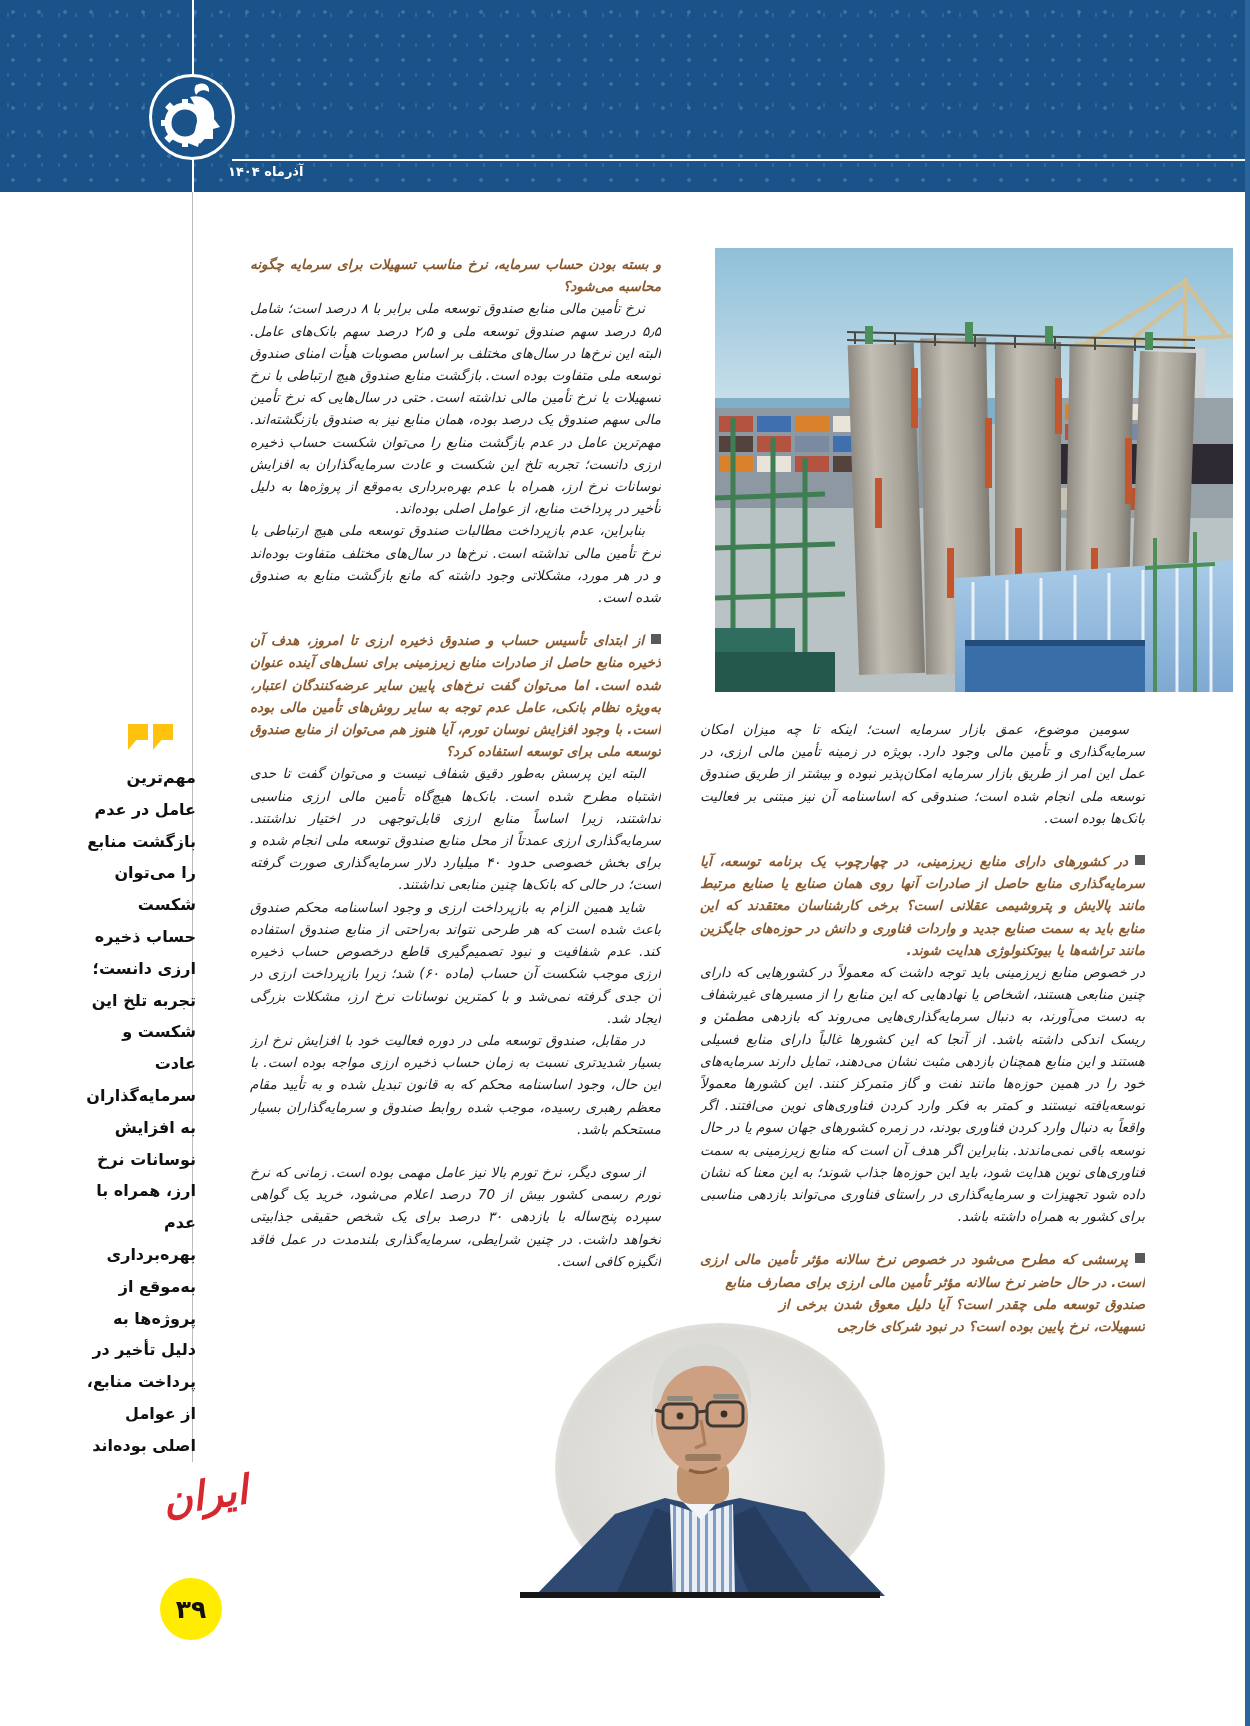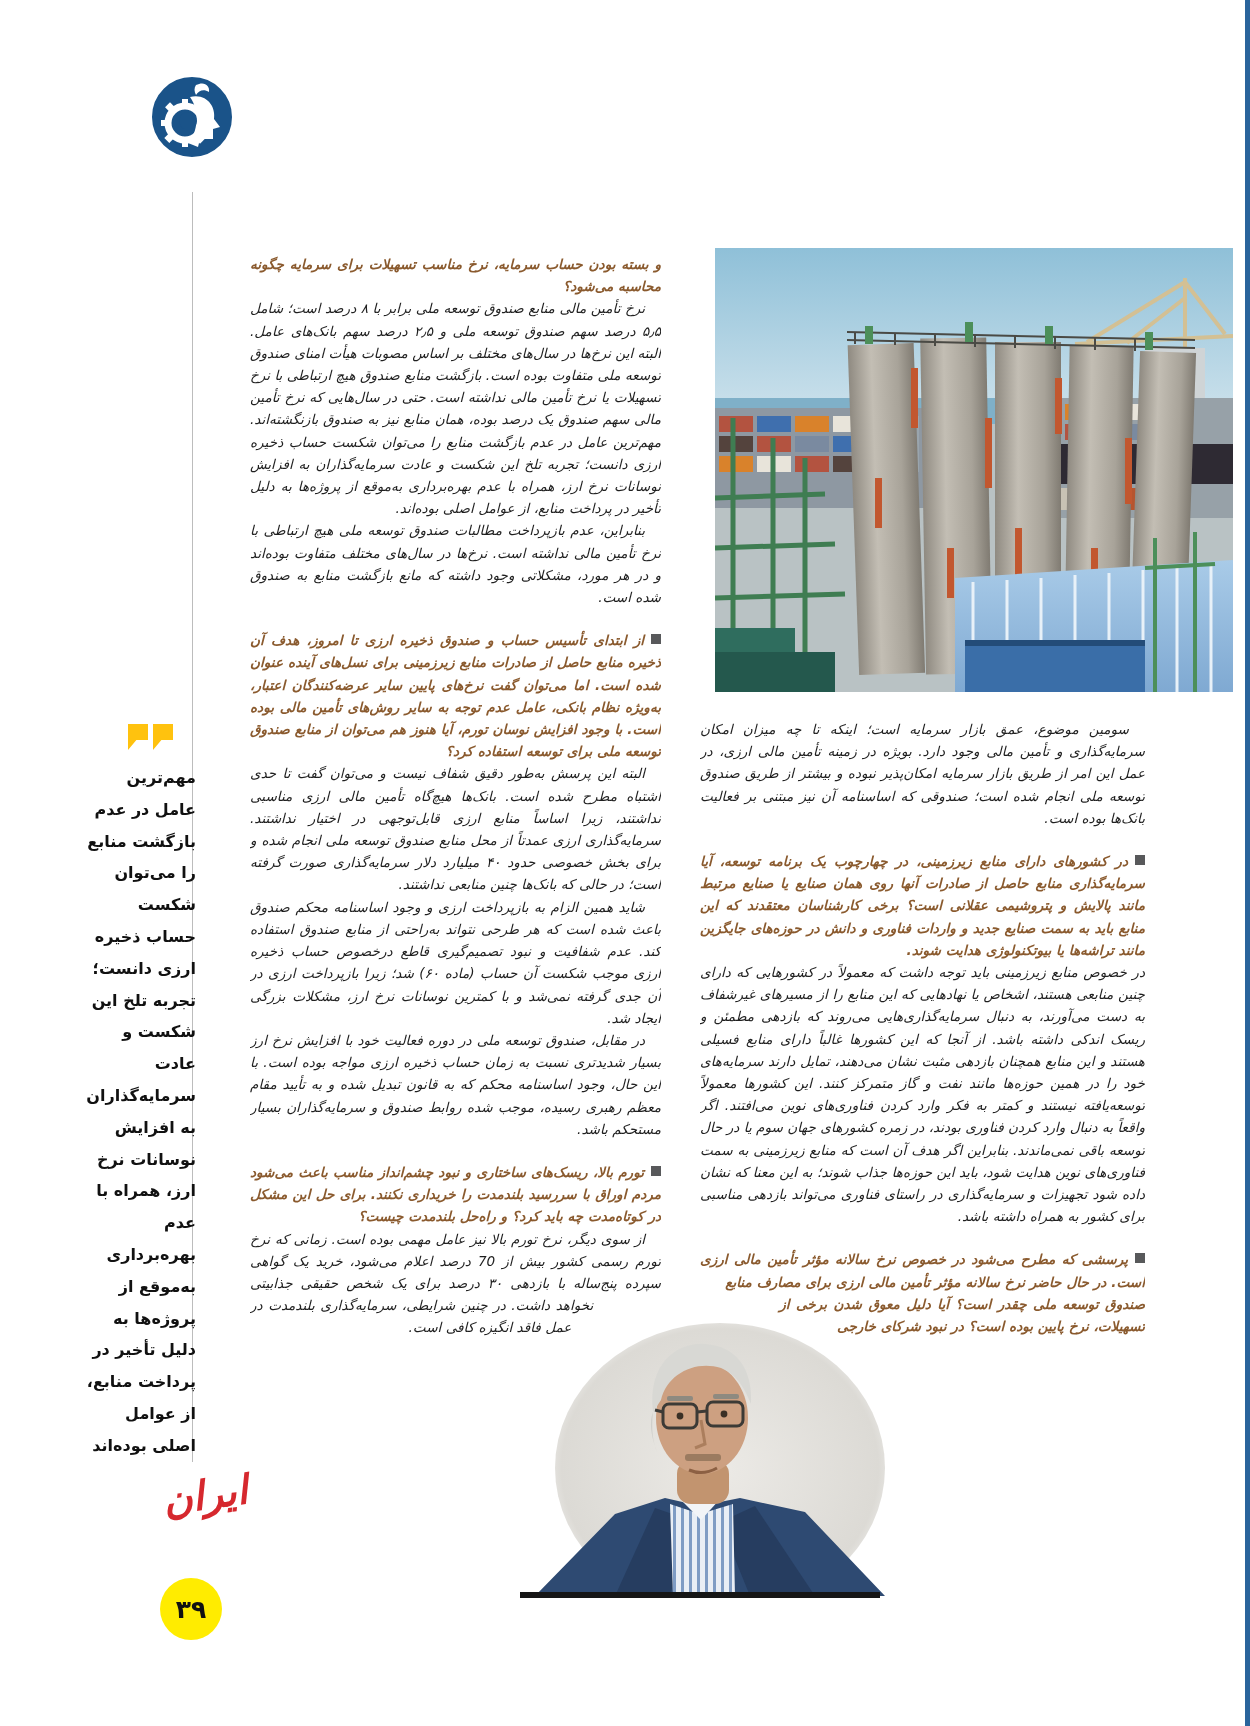--- a/index.html
+++ b/index.html
@@ -58,20 +58,25 @@
     font-size:40px;font-weight:bold;font-style:italic;transform:rotate(-8deg);line-height:46px;}
   .page-badge{position:absolute;left:160px;top:1578px;width:62px;height:62px;border-radius:50%;
     background:#ffec00;color:#111;font-size:25px;font-weight:bold;display:flex;
     align-items:center;justify-content:center;}
 </style>
 </head>
 <body>
 
 <div class="page">
 
+  <div class="header">
+    <div class="header-hline"></div>
+    <div class="header-vline"></div>
+    <div class="header-date">آذرماه ۱۴۰۴</div>
+  </div>
   <div class="logo-wrap">
     <span>
       <svg width="80" height="80" viewBox="0 0 80 80">
 
         <g fill="#ffffff">
           <g transform="translate(33,46)">
             <circle r="17" fill="none" stroke="#fff" stroke-width="7"></circle>
             <g>
               <rect x="-3" y="-24" width="6" height="8"></rect>
               <rect x="-3" y="16" width="6" height="8"></rect>
@@ -247,21 +252,20 @@
     <div class="wrap-mid"></div>
     <p class="q">و بسته بودن حساب سرمایه، نرخ مناسب تسهیلات برای سرمایه چگونه محاسبه می‌شود؟</p>
     <p class="ind">نرخ تأمین مالی منابع صندوق توسعه ملی برابر با ۸ درصد است؛ شامل ۵٫۵ درصد سهم صندوق توسعه ملی و ۲٫۵ درصد سهم بانک‌های عامل. البته این نرخ‌ها در سال‌های مختلف بر اساس مصوبات هیأت امنای صندوق توسعه ملی متفاوت بوده است. بازگشت منابع صندوق هیچ ارتباطی با نرخ تسهیلات یا نرخ تأمین مالی نداشته است. حتی در سال‌هایی که نرخ تأمین مالی سهم صندوق یک درصد بوده، همان منابع نیز به صندوق بازنگشته‌اند. مهم‌ترین عامل در عدم بازگشت منابع را می‌توان شکست حساب ذخیره ارزی دانست؛ تجربه تلخ این شکست و عادت سرمایه‌گذاران به افزایش نوسانات نرخ ارز، همراه با عدم بهره‌برداری به‌موقع از پروژه‌ها به دلیل تأخیر در پرداخت منابع، از عوامل اصلی بوده‌اند.</p>
     <p class="ind">بنابراین، عدم بازپرداخت مطالبات صندوق توسعه ملی هیچ ارتباطی با نرخ تأمین مالی نداشته است. نرخ‌ها در سال‌های مختلف متفاوت بوده‌اند و در هر مورد، مشکلاتی وجود داشته که مانع بازگشت منابع به صندوق شده است.</p>
     <div class="gap"></div>
     <p class="q"><span class="sq"></span><span>از ابتدای تأسیس حساب و صندوق ذخیره ارزی تا امروز، هدف آن ذخیره منابع حاصل از صادرات منابع زیرزمینی برای نسل‌های آینده عنوان شده است. اما می‌توان گفت نرخ‌های پایین سایر عرضه‌کنندگان اعتبار، به‌ویژه نظام بانکی، عامل عدم توجه به سایر روش‌های تأمین مالی بوده است. با وجود افزایش نوسان تورم، آیا هنوز هم می‌توان از منابع صندوق توسعه ملی برای توسعه استفاده کرد؟</span></p>
     <p class="ind">البته این پرسش به‌طور دقیق شفاف نیست و می‌توان گفت تا حدی اشتباه مطرح شده است. بانک‌ها هیچ‌گاه تأمین مالی ارزی مناسبی نداشتند، زیرا اساساً منابع ارزی قابل‌توجهی در اختیار نداشتند. سرمایه‌گذاری ارزی عمدتاً از محل منابع صندوق توسعه ملی انجام شده و برای بخش خصوصی حدود ۴۰ میلیارد دلار سرمایه‌گذاری صورت گرفته است؛ در حالی که بانک‌ها چنین منابعی نداشتند.</p>
     <p class="ind">شاید همین الزام به بازپرداخت ارزی و وجود اساسنامه محکم صندوق باعث شده است که هر طرحی نتواند به‌راحتی از منابع صندوق استفاده کند. عدم شفافیت و نبود تصمیم‌گیری قاطع درخصوص حساب ذخیره ارزی موجب شکست آن حساب (ماده ۶۰) شد؛ زیرا بازپرداخت ارزی در آن جدی گرفته نمی‌شد و با کمترین نوسانات نرخ ارز، مشکلات بزرگی ایجاد شد.</p>
     <p class="ind">در مقابل، صندوق توسعه ملی در دوره فعالیت خود با افزایش نرخ ارز بسیار شدیدتری نسبت به زمان حساب ذخیره ارزی مواجه بوده است. با این حال، وجود اساسنامه محکم که به قانون تبدیل شده و به تأیید مقام معظم رهبری رسیده، موجب شده روابط صندوق و سرمایه‌گذاران بسیار مستحکم باشد.</p>
     <div class="gap"></div>
-    <p class="q"><span class="sq"></span><span>تورم بالا، ریسک‌های ساختاری و نبود چشم‌انداز مناسب باعث می‌شود مردم اوراق با سررسید بلندمدت را خریداری نکنند. برای حل این مشکل در کوتاه‌مدت چه باید کرد؟ و راه‌حل بلندمدت چیست؟</span></p>
     <p class="ind">از سوی دیگر، نرخ تورم بالا نیز عامل مهمی بوده است. زمانی که نرخ تورم رسمی کشور بیش از 70 درصد اعلام می‌شود، خرید یک گواهی سپرده پنج‌ساله با بازدهی ۳۰ درصد برای یک شخص حقیقی جذابیتی نخواهد داشت. در چنین شرایطی، سرمایه‌گذاری بلندمدت در عمل فاقد انگیزه کافی است.</p>
   </div>
 
   <div class="col col-right">
     <div class="wrap-right"></div>
     <p class="ind">سومین موضوع، عمق بازار سرمایه است؛ اینکه تا چه میزان امکان سرمایه‌گذاری و تأمین مالی وجود دارد. بویژه در زمینه تأمین مالی ارزی، در عمل این امر از طریق بازار سرمایه امکان‌پذیر نبوده و بیشتر از طریق صندوق توسعه ملی انجام شده است؛ صندوقی که اساسنامه آن نیز مبتنی بر فعالیت بانک‌ها بوده است.</p>
     <div class="gap"></div>
     <p class="q"><span class="sq"></span><span>در کشورهای دارای منابع زیرزمینی، در چهارچوب یک برنامه توسعه، آیا سرمایه‌گذاری منابع حاصل از صادرات آنها روی همان صنایع یا صنایع مرتبط مانند پالایش و پتروشیمی عقلانی است؟ برخی کارشناسان معتقدند که این منابع باید به سمت صنایع جدید و واردات فناوری و دانش در حوزه‌های جایگزین مانند تراشه‌ها یا بیوتکنولوژی هدایت شوند.</span></p>
     <p>در خصوص منابع زیرزمینی باید توجه داشت که معمولاً در کشورهایی که دارای چنین منابعی هستند، اشخاص یا نهادهایی که این منابع را از مسیرهای غیرشفاف به دست می‌آورند، به دنبال سرمایه‌گذاری‌هایی می‌روند که بازدهی مطمئن و ریسک اندکی داشته باشد. از آنجا که این کشورها غالباً دارای منابع فسیلی هستند و این منابع همچنان بازدهی مثبت نشان می‌دهند، تمایل دارند سرمایه‌های خود را در همین حوزه‌ها مانند نفت و گاز متمرکز کنند. این کشورها معمولاً توسعه‌یافته نیستند و کمتر به فکر وارد کردن فناوری‌های نوین می‌افتند. اگر واقعاً به دنبال وارد کردن فناوری بودند، در زمره کشورهای جهان سوم یا در حال توسعه باقی نمی‌ماندند. بنابراین اگر هدف آن است که منابع زیرزمینی به سمت فناوری‌های نوین هدایت شود، باید این حوزه‌ها جذاب شوند؛ به این معنا که نشان داده شود تجهیزات و سرمایه‌گذاری در راستای فناوری می‌تواند بازدهی مناسبی برای کشور به همراه داشته باشد.</p>
     <div class="gap"></div>

